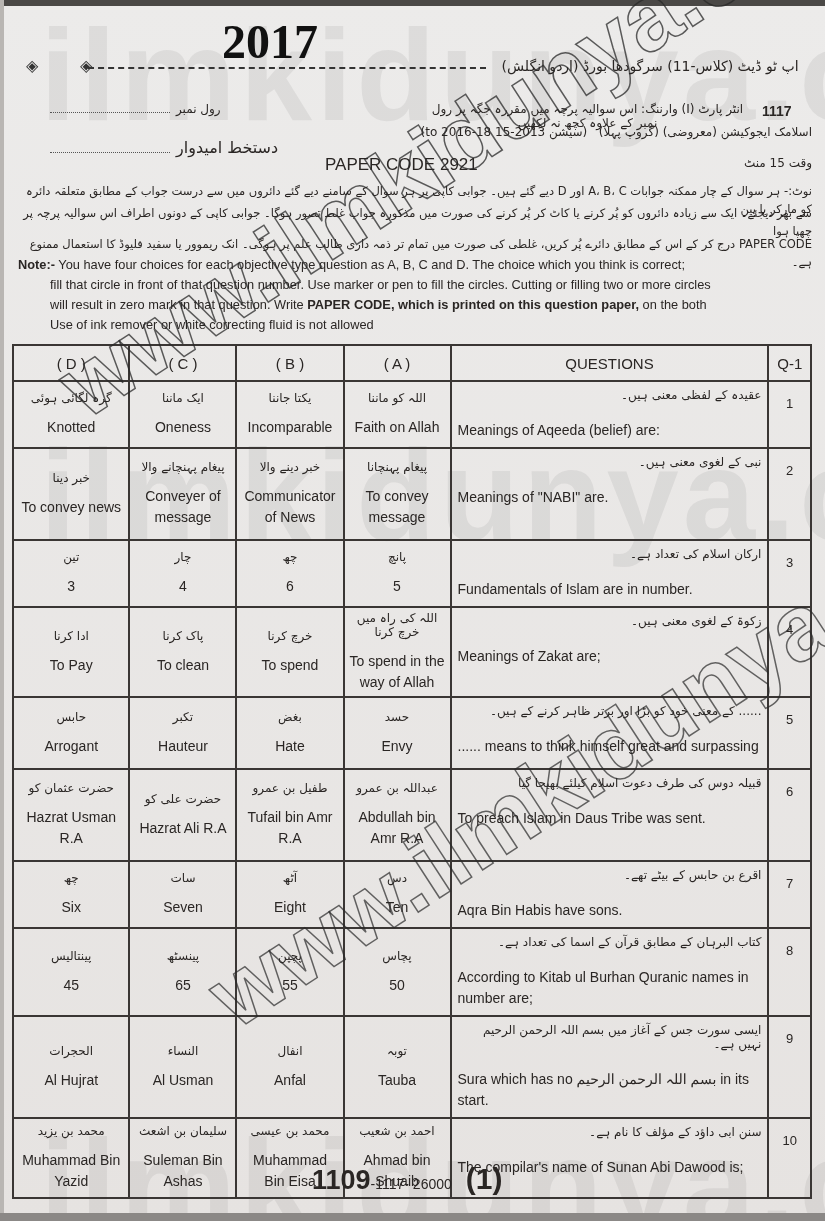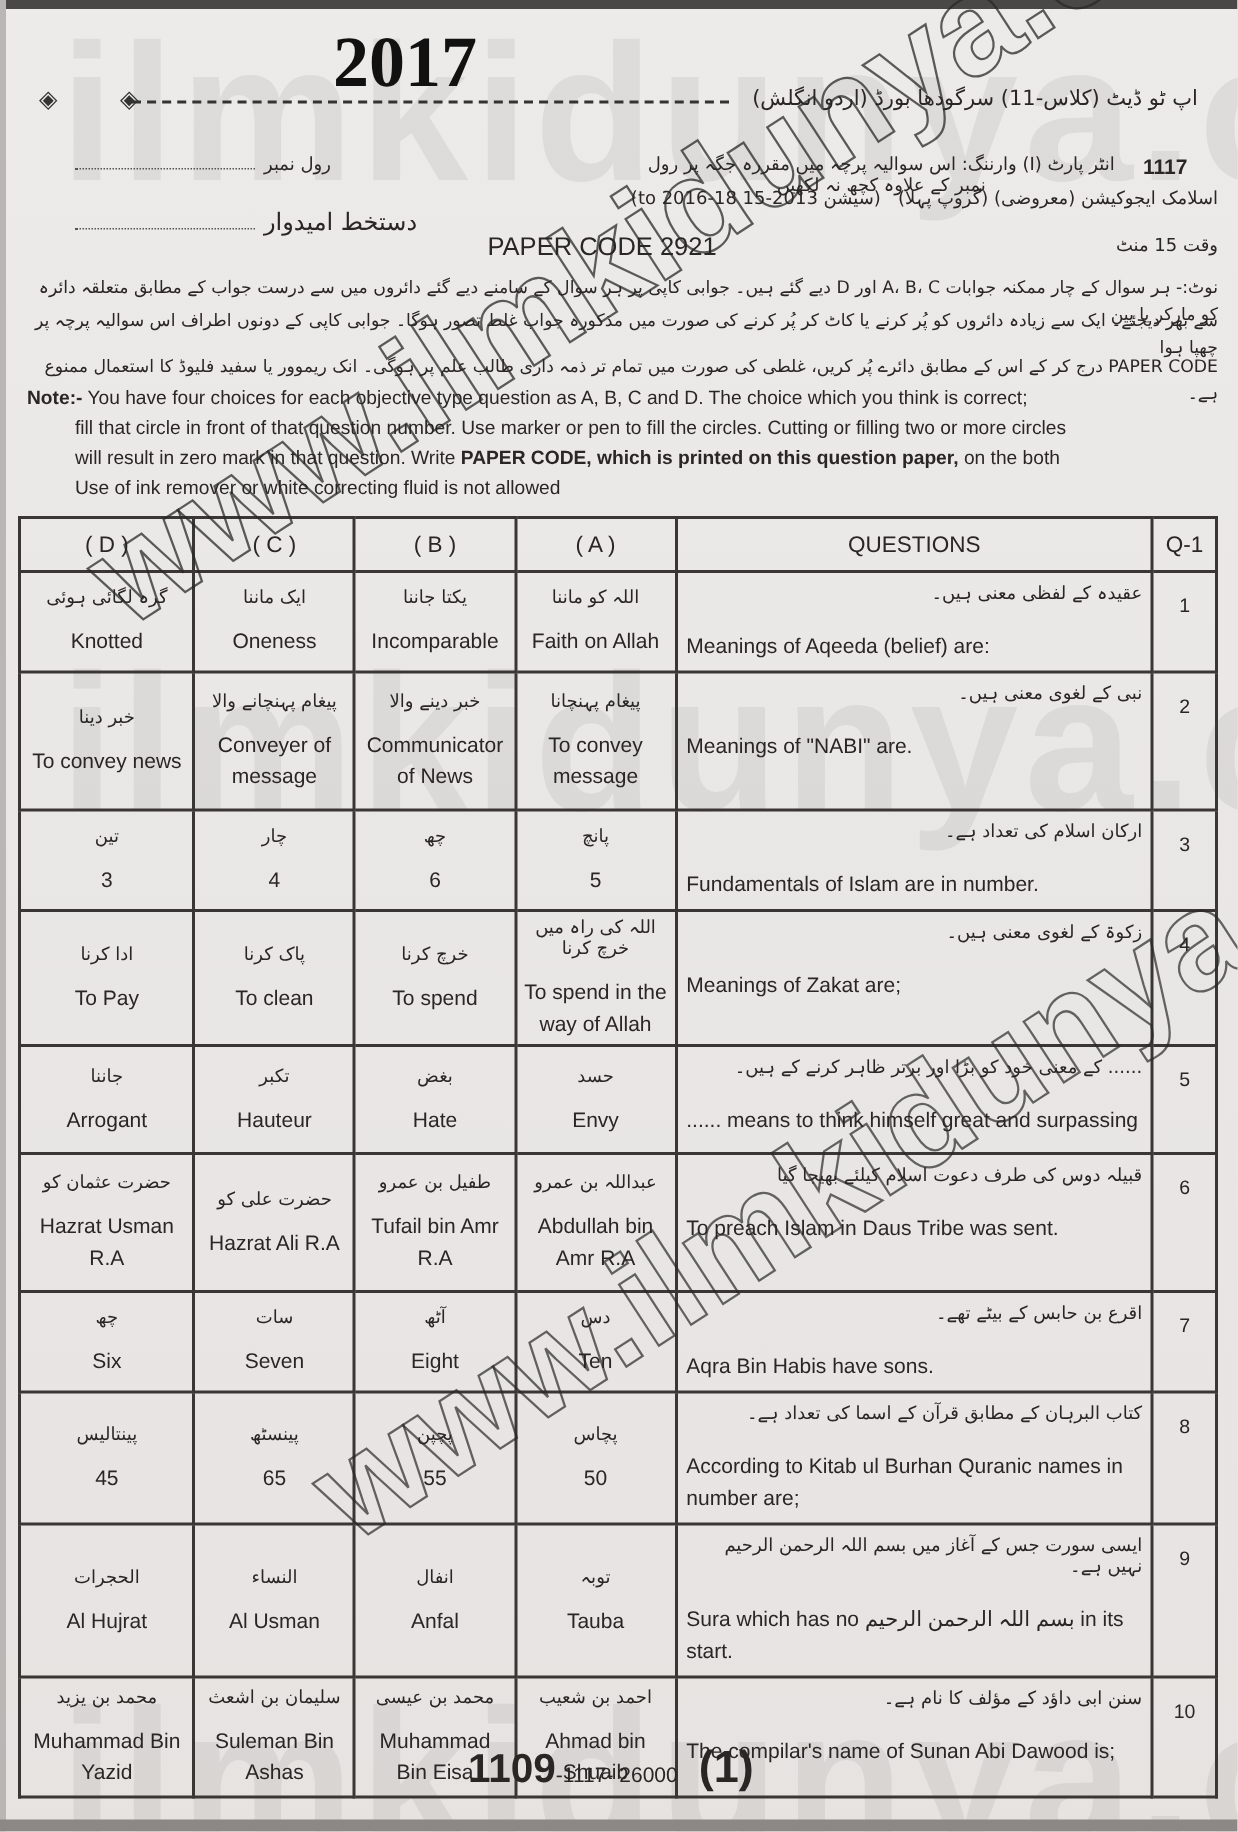--- a/index.html
+++ b/index.html
@@ -216,21 +216,21 @@
             <span class="opt-en">To spend in the way of Allah</span>
           </td>
           <td class="qtext">
             <span class="q-ur">زکوۃ کے لغوی معنی ہیں۔</span>
             <span class="q-en">Meanings of Zakat are;</span>
           </td>
           <td class="num">4</td>
         </tr>
         <tr style="height: 72px;">
           <td>
-            <span class="opt-ur">جاننا</span>
+            <span class="opt-ur">حابس</span>
             <span class="opt-en">Arrogant</span>
           </td>
           <td>
             <span class="opt-ur">تکبر</span>
             <span class="opt-en">Hauteur</span>
           </td>
           <td>
             <span class="opt-ur">بغض</span>
             <span class="opt-en">Hate</span>
           </td>

